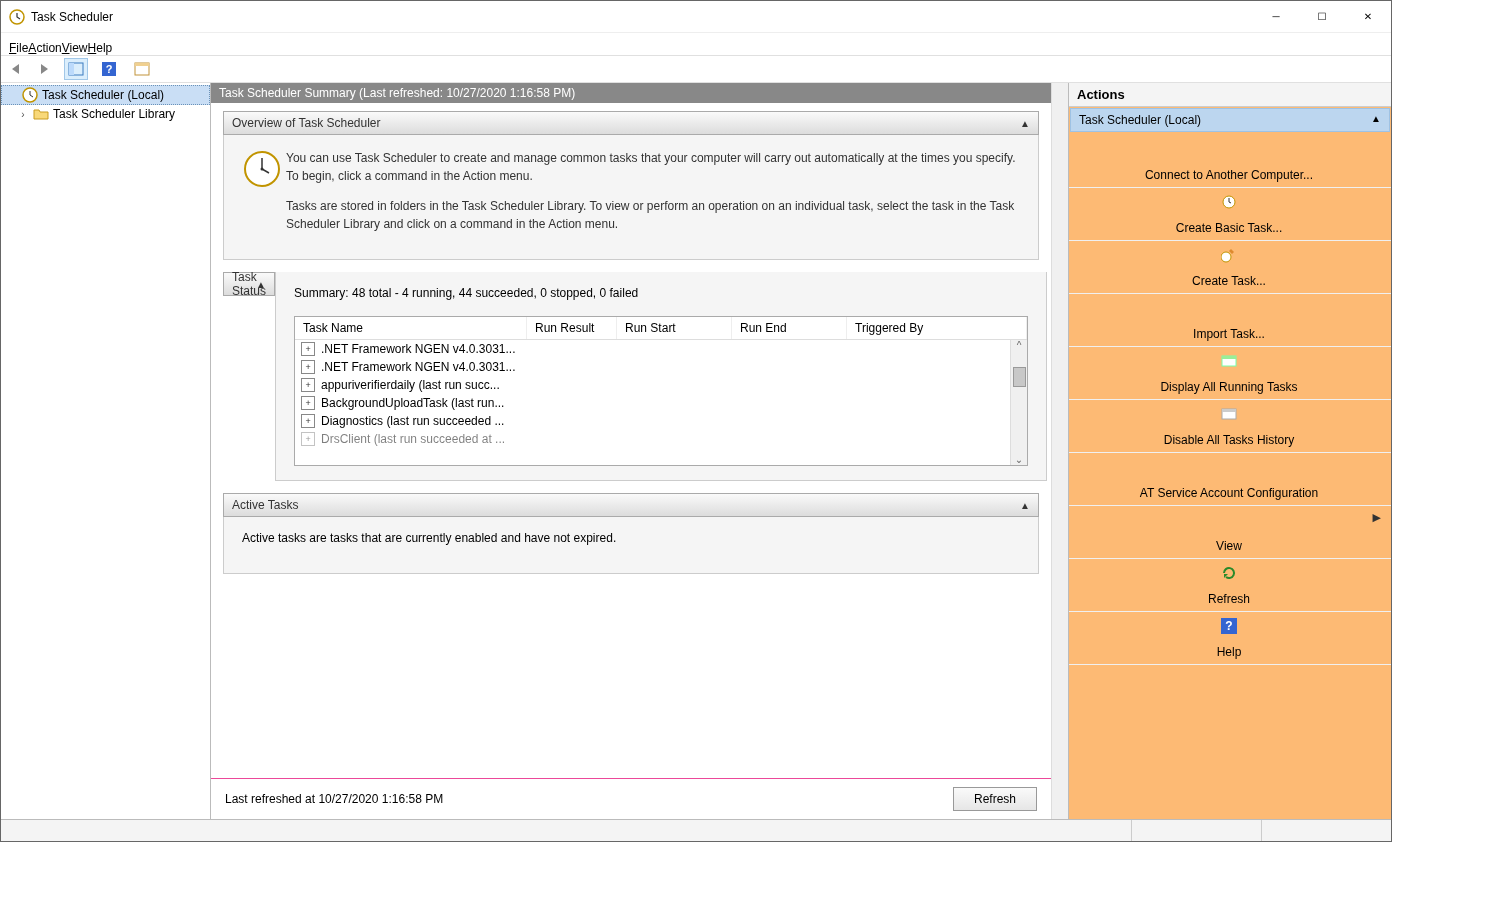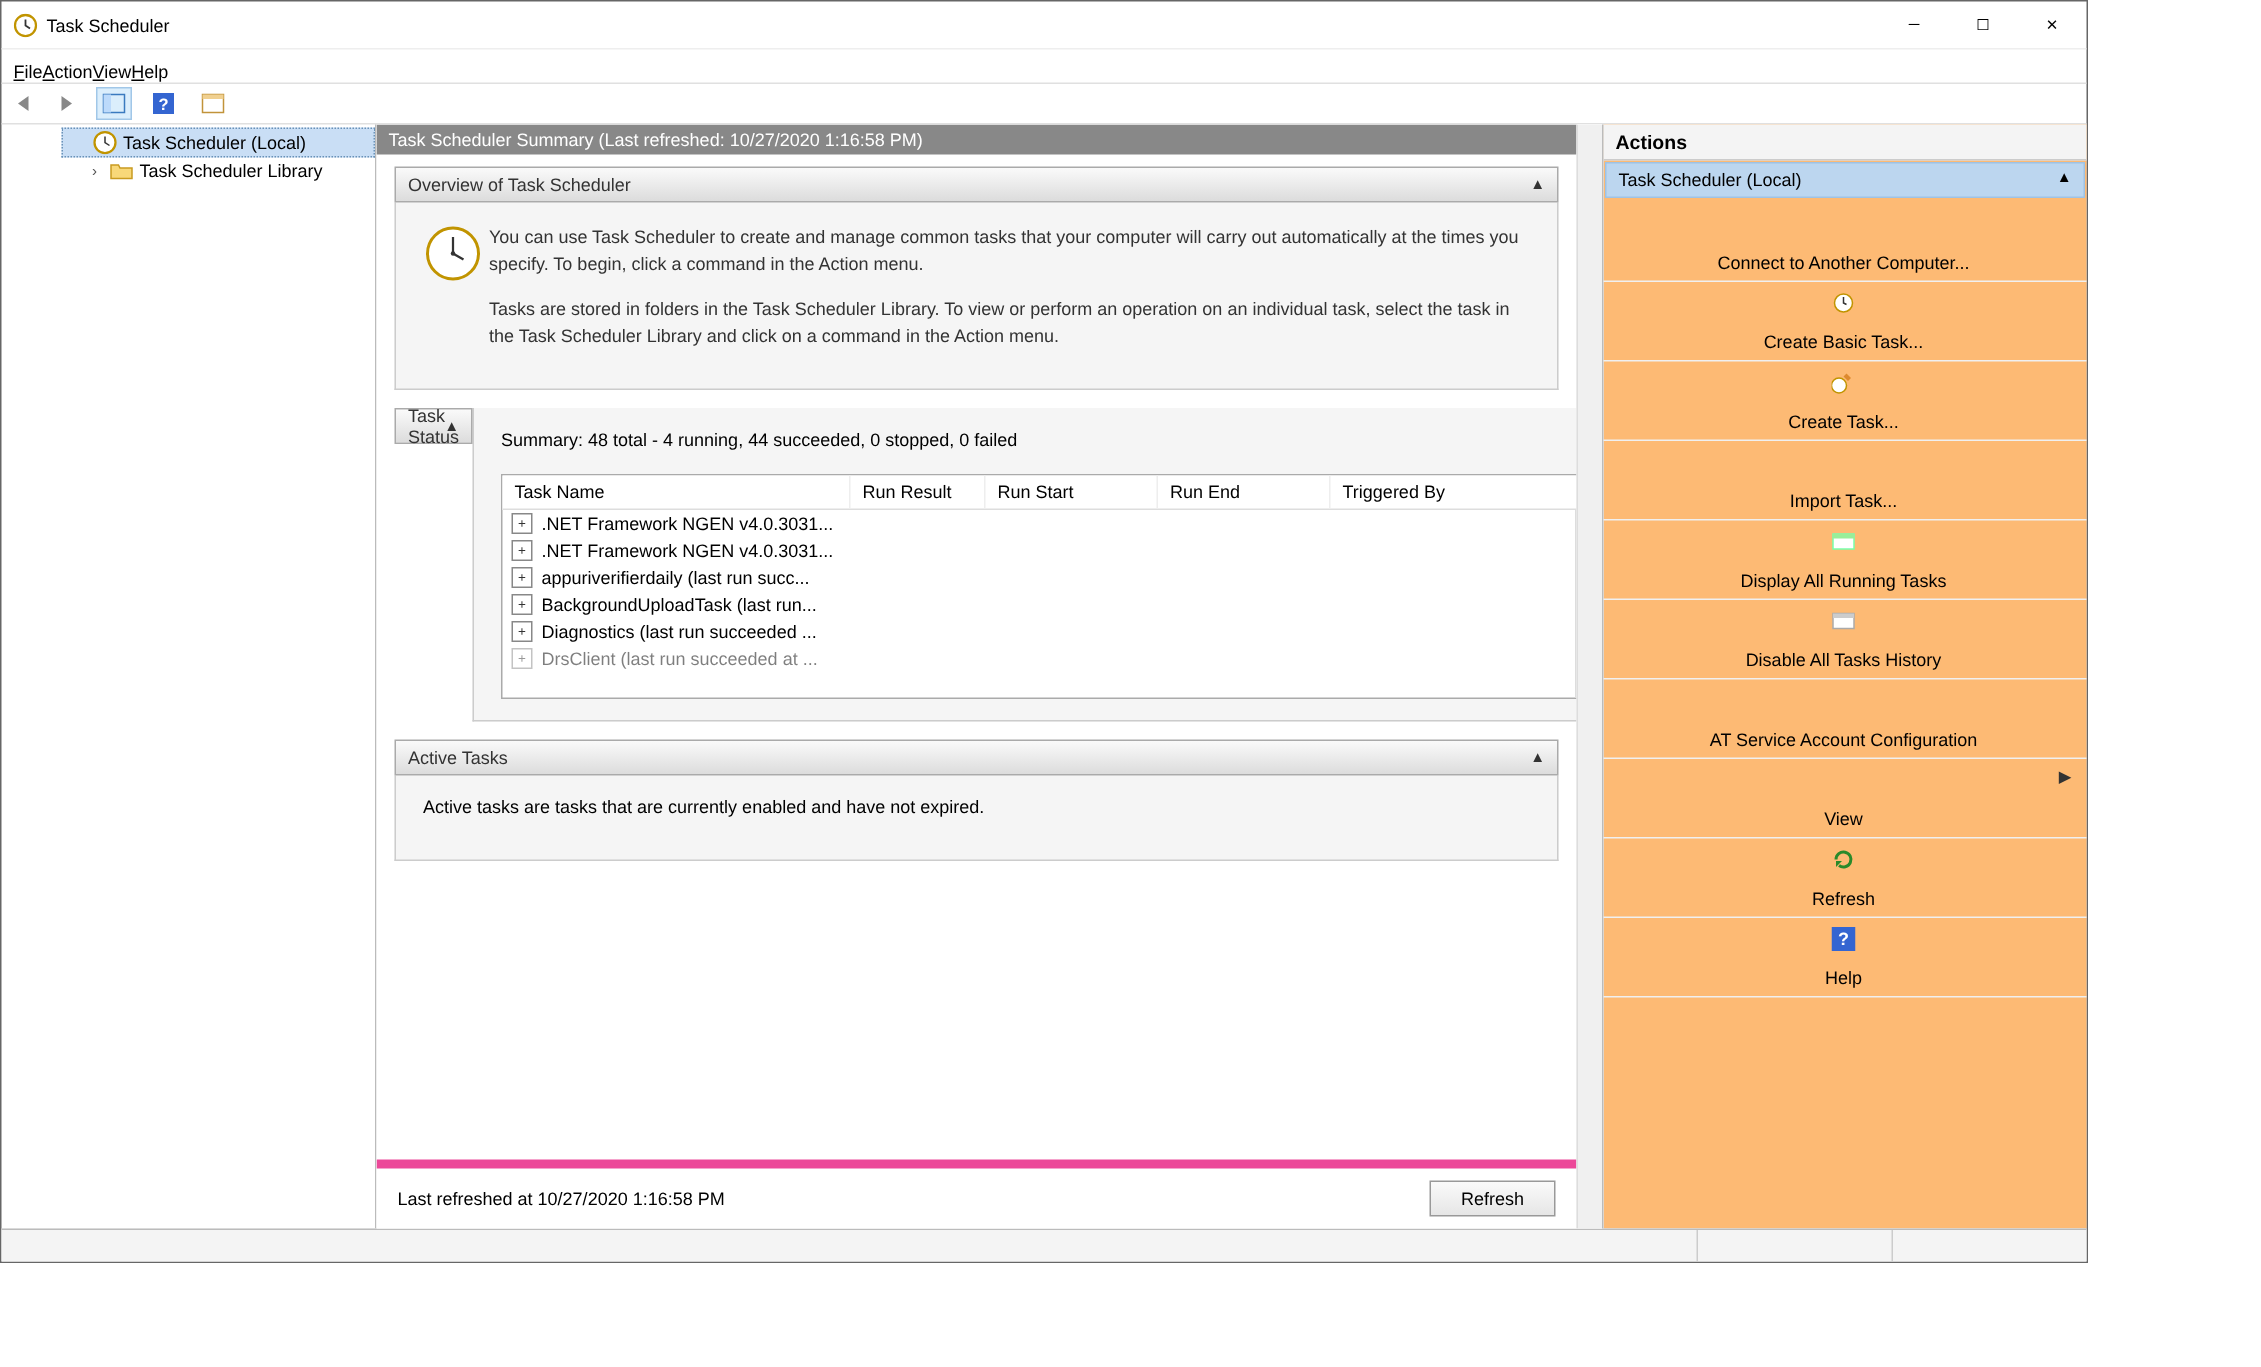--- a/index.html
+++ b/index.html
@@ -14,21 +14,21 @@
 
   .menubar { height: 22px; display: flex; align-items: flex-end; padding: 0 8px; gap: 0; font-size: 12px; }
   .menubar span { cursor: default; }
   .menubar span u { text-decoration: underline; }
 
   .toolbar { height: 28px; border-top: 1px solid #e0e0e0; border-bottom: 1px solid #e0e0e0; display: flex; align-items: center; padding: 0 4px; gap: 2px; }
   .toolbar .btn { width: 24px; height: 22px; display:flex; align-items:center; justify-content:center; border: 1px solid transparent; }
   .toolbar .btn.sel { border: 1px solid #a1c7e8; background: #dbeefc; }
   .toolbar .sep { width:1px; height:20px; background:#ccc; margin:0 2px; visibility:hidden; }
 
-  .content { flex: 1; display: flex; min-height: 0; margin-left: 40px; }
+  .content { flex: 1; display: flex; min-height: 0; }
 
   .tree-pane { width: 210px; border-right: 1px solid #bbb; padding: 2px 0; }
   .tree-item { display:flex; align-items:center; padding: 1px 4px; gap: 4px; font-size: 12px; }
   .tree-item.selected { background: #c9def5; border: 1px dotted #6a92b8; }
   .tree-item .expander { width: 12px; text-align:center; color:#555; font-size:10px; }
   .tree-item .icon { width:16px; height:16px; }
 
   .center-pane { flex: 1; display: flex; flex-direction: column; background: #fff; border-right: 1px solid #bbb; min-width: 0; position: relative; }
   .center-scroll { position: relative; flex:1; overflow:hidden; }
   .center-scroll .vscroll { position:absolute; right:0; top:0; bottom:0; width:17px; background:#f0f0f0; border-left:1px solid #ddd; }
@@ -53,21 +53,21 @@
   .task-table { border:1px solid #aaa; background:#fff; margin-top: 16px; height: 150px; display:flex; flex-direction:column; }
   .task-table-header { display:flex; background:#fff; border-bottom:1px solid #ddd; font-size:12px; }
   .task-table-header div { padding:4px 8px; border-right:1px solid #eee; }
   .task-table-body { flex:1; position:relative; overflow:hidden; }
   .task-table-body .row { display:flex; align-items:center; font-size:12px; padding:2px 0 2px 6px; }
   .task-table-body .row .exp { width:14px; height:14px; border:1px solid #888; display:inline-flex; align-items:center; justify-content:center; font-size:9px; margin-right:6px; color:#333; line-height:1; }
   .task-table-body .row span.name { white-space:nowrap; overflow:hidden; text-overflow:ellipsis; }
   .task-table .tscroll { position:absolute; right:0; top:0; bottom:0; width:17px; background:#f0f0f0; border-left:1px solid #ddd; display:flex; flex-direction:column; justify-content:space-between; align-items:center; font-size:10px; color:#666; }
   .task-table .tscroll .thumb { width:13px; height:20px; background:#c8c8c8; border:1px solid #999; margin-top:16px; }
 
-  .footer { border-top: 6px solid #ec4899; padding: 8px 14px; display:flex; justify-content:space-between; align-items:center; font-size:12px; background:#fff; }
+  .footer { border-top: 1px solid #ec4899; padding: 8px 14px; display:flex; justify-content:space-between; align-items:center; font-size:12px; background:#fff; }
   .footer button { padding: 4px 20px; font-size:12px; border:1px solid #999; background:linear-gradient(#fafafa,#e6e6e6); }
 
   .actions-pane { width: 322px; background:#fdba74; display:flex; flex-direction:column; }
   .actions-header { padding: 4px 8px; font-weight: bold; font-size: 13px; border-bottom:1px solid #ccc; background:#f4f4f4; }
   .actions-section { background: #bcd6ef; padding: 4px 8px; font-size:12px; border:1px solid #9ec2e4; position:relative; margin: 1px; }
   .actions-section .arr { position:absolute; right:8px; font-size:10px; }
   .actions-list { padding: 2px 0; }
   .action-item { display:flex; align-items:center; gap: 10px; padding: 5px 10px 5px 8px; font-size:12px; border-bottom: 1px solid #f0f0f0; cursor:default; position:relative;flex-direction:column; }
   .action-item .ai-icon { width:18px; height:18px; display:flex; align-items:center; justify-content:center; font-size:12px; }
   .action-item .chev { position:absolute; right:10px; font-size:11px; color:#333; }

